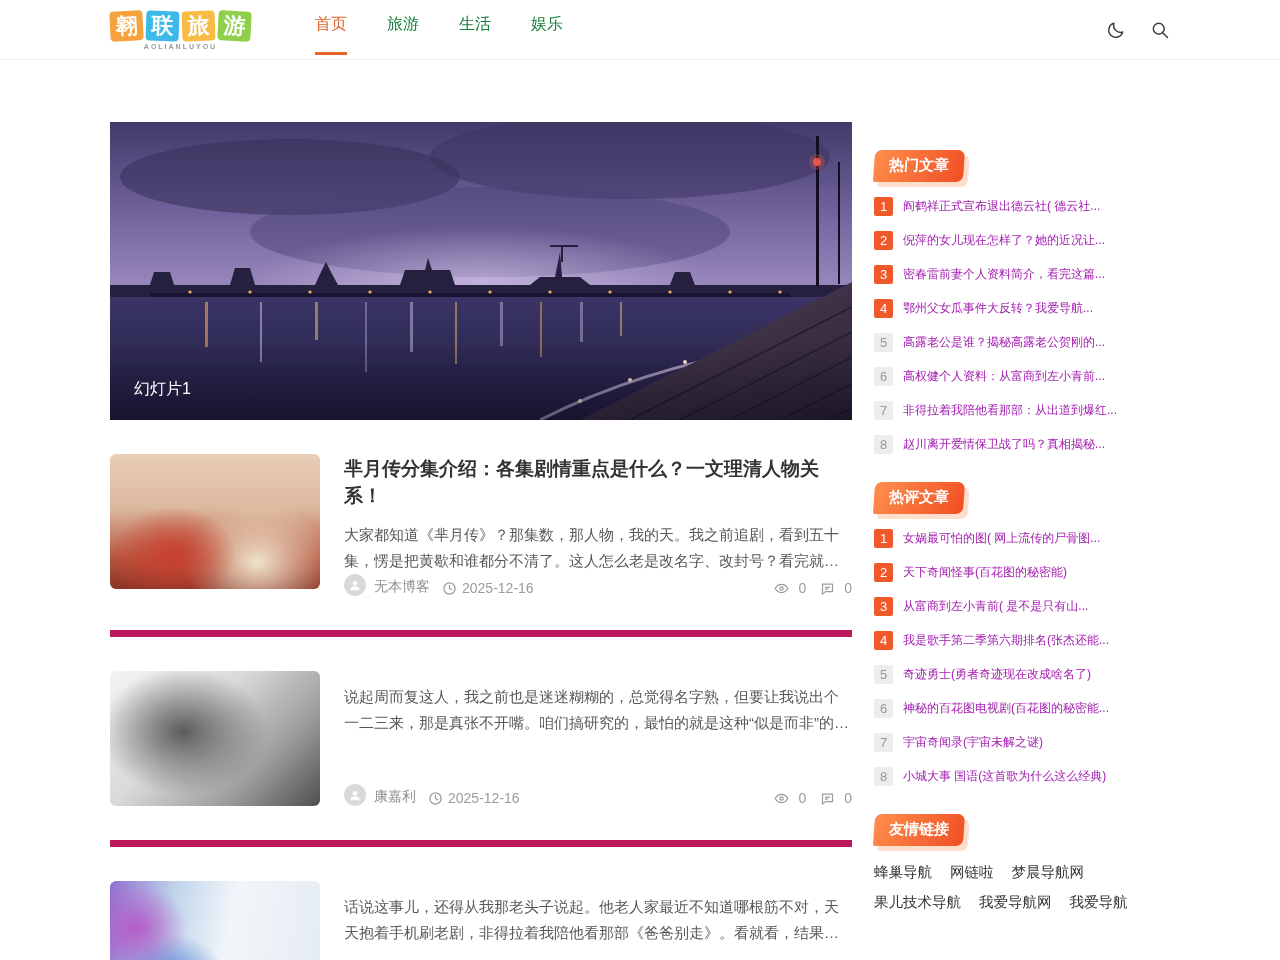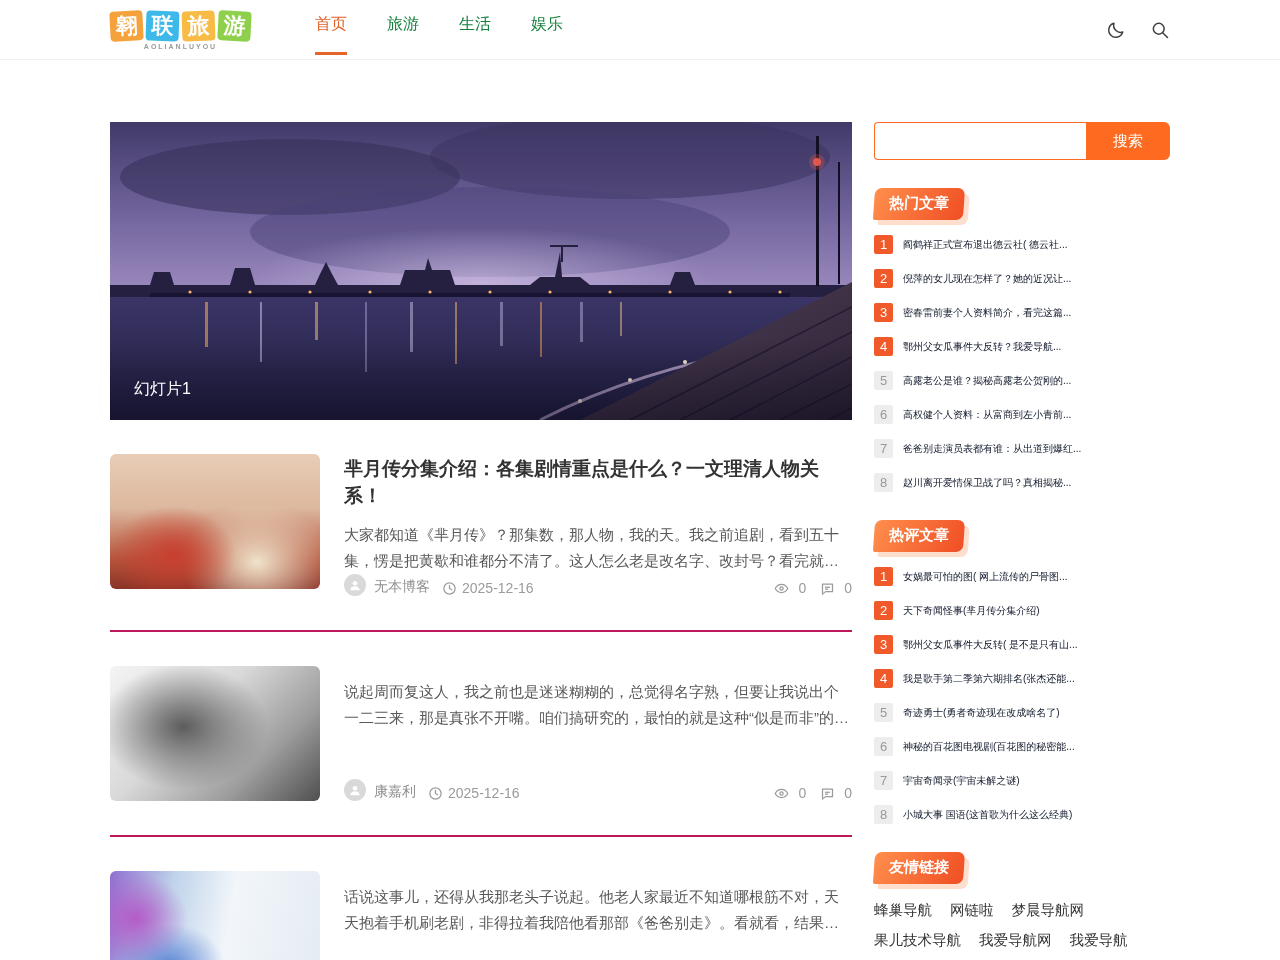--- a/index.html
+++ b/index.html
@@ -33,21 +33,21 @@
   .side-col { width: 296px; }
 
   
   .hero { position: relative; width: 742px; height: 298px; overflow: hidden; background: #3b3560; }
   .hero svg { display: block; width: 742px; height: 298px; }
   .hero-overlay { position: absolute; left: 0; right: 0; bottom: 0; height: 80px;
     background: linear-gradient(180deg, rgba(0,0,0,0) 0%, rgba(10,8,25,.45) 100%); }
   .hero-caption { position: absolute; left: 24px; bottom: 20px; color: #fff; font-size: 16px; }
 
   
-  .post { display: flex; gap: 24px; padding: 34px 0; border-bottom: 2px solid #be185d; }
+  .post { display: flex; gap: 24px; padding: 34px 0; border-bottom: 7px solid #be185d; }
   .post:last-child { border-bottom: none; }
   .post-thumb { width: 210px; height: 135px; border-radius: 6px; flex: none; }
   .thumb-1 { background:
       radial-gradient(90px 70px at 30% 75%, #c8402f 0%, rgba(200,64,47,0) 70%),
       radial-gradient(100px 80px at 70% 80%, #efe3cb 0%, rgba(239,227,203,0) 75%),
       linear-gradient(180deg, #e9cdb6 0%, #dcb89e 40%, #b5543c 78%, #8a3326 100%); }
   .thumb-2 { background:
       radial-gradient(120px 90px at 35% 45%, #5c5c5c 0%, rgba(92,92,92,0) 70%),
       linear-gradient(135deg, #f4f4f4 0%, #d9d9d9 40%, #9c9c9c 72%, #4f4f4f 100%); }
   .thumb-3 { background:
@@ -77,21 +77,21 @@
     border-radius: 0 6px 6px 0; cursor: pointer; }
   .side-section { margin-top: 28px; }
   .side-badge { display: inline-block; padding: 6px 15px 7px; color: #fff; font-size: 15px; font-weight: bold;
     background: linear-gradient(115deg, #ff8f4d 0%, #f04e23 100%); border-radius: 7px 7px 7px 2px;
     transform: skewX(-4deg); box-shadow: 5px 5px 0 rgba(250,140,80,.28); }
   .side-list { list-style: none; margin-top: 10px; }
   .side-list li { display: flex; align-items: center; margin: 15px 0; cursor: pointer; }
   .rank { flex: none; width: 19px; height: 19px; margin-right: 10px; font-size: 13px; line-height: 19px;
     text-align: center; background: #ededed; color: #999; border-radius: 2px; }
   li.top .rank { background: #f0592a; color: #fff; }
-  .side-item-text { font-size: 10px; color: #0f172a; white-space: nowrap; overflow: hidden; }
+  .side-item-text { font-size: 12px; color: #a21caf; white-space: nowrap; overflow: hidden; }
   .friend-links { margin-top: 16px; display: flex; flex-wrap: wrap; column-gap: 18px; row-gap: 10px; }
   .friend-links a { font-size: 14.5px; color: #333; line-height: 20px; font-family: Liberation Serif, serif; }
 </style>
 </head>
 <body>
 
 <div class="header">
   <div class="header-inner">
     <a class="logo">
       <span class="logo-blocks">
@@ -303,24 +303,20 @@
         <div class="post-body">
           <div class="post-excerpt">话说这事儿，还得从我那老头子说起。他老人家最近不知道哪根筋不对，天天抱着手机刷老剧，非得拉着我陪他看那部《爸爸别走》。看就看，结果看到男主角“方...</div>
         </div>
       </div>
 
     </div>
   </div>
 
   <aside class="side-col">
 
-    <div class="search-row">
-      <input class="search-input" type="text" value="" style="">
-      <button class="search-btn">搜索</button>
-    </div>
 
     <div class="side-section">
       <span class="side-badge">热门文章</span>
       <ul class="side-list">
         <li class="top">
           <span class="rank">1</span>
           <span class="side-item-text">阎鹤祥正式宣布退出德云社( 德云社...</span>
           </li>
         <li class="top">
           <span class="rank">2</span>
@@ -337,43 +333,43 @@
         <li>
           <span class="rank">5</span>
           <span class="side-item-text">高露老公是谁？揭秘高露老公贺刚的...</span>
           </li>
         <li>
           <span class="rank">6</span>
           <span class="side-item-text">高权健个人资料：从富商到左小青前...</span>
           </li>
         <li>
           <span class="rank">7</span>
-          <span class="side-item-text">爸爸别走演员表都有谁：从出道到爆红...</span>
+          <span class="side-item-text">非得拉着我陪他看那部：从出道到爆红...</span>
           </li>
         <li>
           <span class="rank">8</span>
           <span class="side-item-text">赵川离开爱情保卫战了吗？真相揭秘...</span>
           </li>
       </ul>
     </div>
 
     <div class="side-section">
       <span class="side-badge">热评文章</span>
       <ul class="side-list">
         <li class="top">
           <span class="rank">1</span>
           <span class="side-item-text">女娲最可怕的图( 网上流传的尸骨图...</span>
           </li>
         <li class="top">
           <span class="rank">2</span>
-          <span class="side-item-text">天下奇闻怪事(芈月传分集介绍)</span>
+          <span class="side-item-text">天下奇闻怪事(百花图的秘密能)</span>
           </li>
         <li class="top">
           <span class="rank">3</span>
-          <span class="side-item-text">鄂州父女瓜事件大反转( 是不是只有山...</span>
+          <span class="side-item-text">从富商到左小青前( 是不是只有山...</span>
           </li>
         <li class="top">
           <span class="rank">4</span>
           <span class="side-item-text">我是歌手第二季第六期排名(张杰还能...</span>
           </li>
         <li>
           <span class="rank">5</span>
           <span class="side-item-text">奇迹勇士(勇者奇迹现在改成啥名了)</span>
           </li>
         <li>

